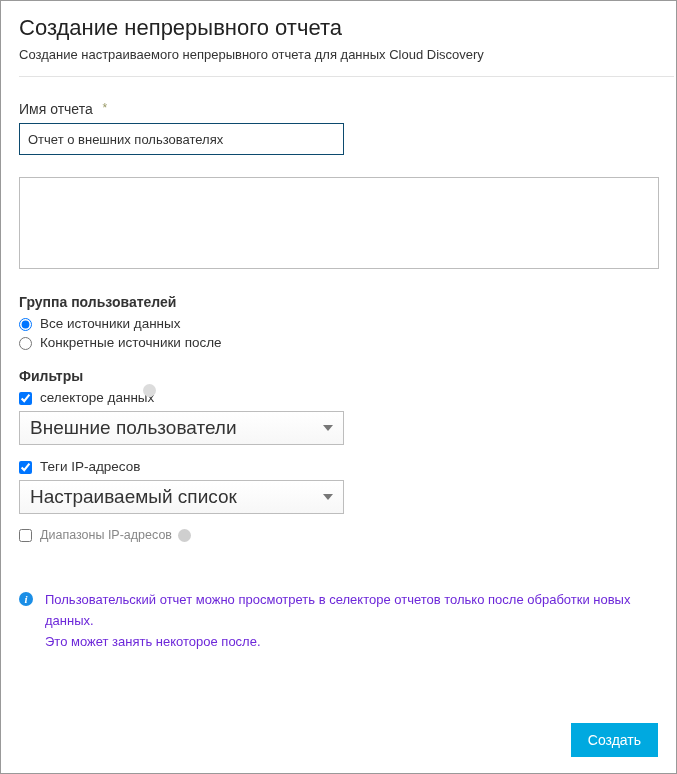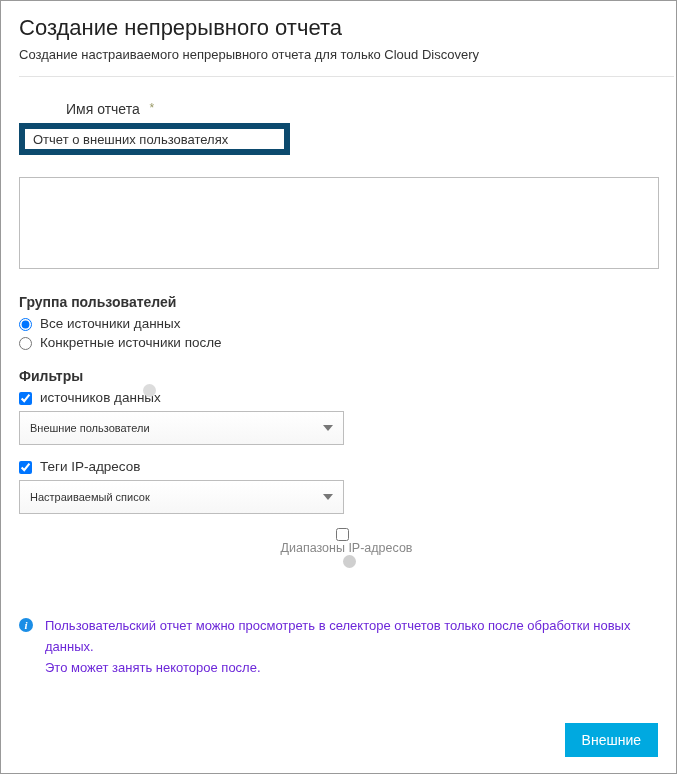--- a/index.html
+++ b/index.html
@@ -33,29 +33,28 @@
   .hr {
     border: none;
     border-top: 1px solid #e3e3e3;
     margin: 0 0 24px 0;
   }
   .field-label {
     font-size: 14px;
     color: #333;
     margin-bottom: 6px;
     display: block;
-    margin-left: 47px;
   }
   .asterisk { color: #996; font-size: 12px; margin-left: 6px; vertical-align: top;}
   .text-input {
-    width: 271px;
+    width: 325px;
     height: 32px;
     padding: 4px 8px;
     font-size: 13px;
-    border: 6px solid #0c4a6e;
+    border: 1px solid #0c4a6e;
     outline: none;
     background: #fff;
     color: #333;
   }
   .textarea {
     width: 640px;
     height: 92px;
     border: 1px solid #bdbdbd;
     padding: 6px 8px;
     font-size: 13px;
@@ -88,36 +87,35 @@
     background: linear-gradient(#fff,#f7f7f7);
     display: flex;
     align-items: center;
     padding: 0 10px;
     margin-top: 6px;
     margin-bottom: 14px;
     cursor: pointer;
   }
   .select-wrap .sel-text {
     flex: 1;
-    font-size: 11px;
+    font-size: 19px;
     color: #333;
   }
   .select-wrap .chev {
     width: 0; height: 0;
     border-left: 5px solid transparent;
     border-right: 5px solid transparent;
     border-top: 6px solid #777;
   }
   .disabled-check {
     display: flex;
     align-items: center;
     color: #888;
     font-size: 12.5px;
     margin-top: 6px;
-    flex-direction: column;
   }
   .disabled-check input {
     margin: 0 8px 0 0;
     accent-color: #ccc;
   }
   .help-dot {
     width: 13px; height: 13px;
     border-radius: 50%;
     background: #cfcfcf;
     display: inline-block;
@@ -181,21 +179,21 @@
     position: absolute;
     top: -6px; left: 124px;
   }
 </style>
 </head>
 <body>
 
 <div class="dialog">
 
   <h1 class="title">Создание непрерывного отчета</h1>
-  <div class="subtitle">Создание настраиваемого непрерывного отчета для только Cloud Discovery</div>
+  <div class="subtitle">Создание настраиваемого непрерывного отчета для данных Cloud Discovery</div>
   <hr class="hr">
 
   <div class="section">
     <label class="field-label">
       <span>Имя отчета</span>
       <span class="asterisk">*</span>
     </label>
     <input class="text-input" type="text" value="Отчет о внешних пользователях" style="">
   </div>
 
@@ -213,21 +211,21 @@
       <input type="radio" name="ug" style="">
       <span>Конкретные источники после</span>
     </label>
   </div>
 
   <div class="section small-gap">
     <div class="group-heading">Фильтры</div>
 
     <label class="check-row check-help">
       <input type="checkbox" checked="" style="">
-      <span>источников данных</span>
+      <span>селекторе данных</span>
       <span class="small-help-dot"></span>
     </label>
     <div class="select-wrap">
       <span class="sel-text">Внешние пользователи</span>
       <span class="chev"></span>
     </div>
 
     <label class="check-row">
       <input type="checkbox" checked="" style="">
       <span>Теги IP-адресов</span>
@@ -246,16 +244,16 @@
 
   <div class="info-row">
     <div class="info-icon">i</div>
     <div class="info-text">
       <div>Пользовательский отчет можно просмотреть в селекторе отчетов только после обработки новых данных.</div>
       <div>Это может занять некоторое после.</div>
     </div>
   </div>
 
   <div class="footer">
-    <button class="btn primary">Внешние</button>
+    <button class="btn primary">Создать</button>
   </div>
 
 </div>
 
 </body></html>

